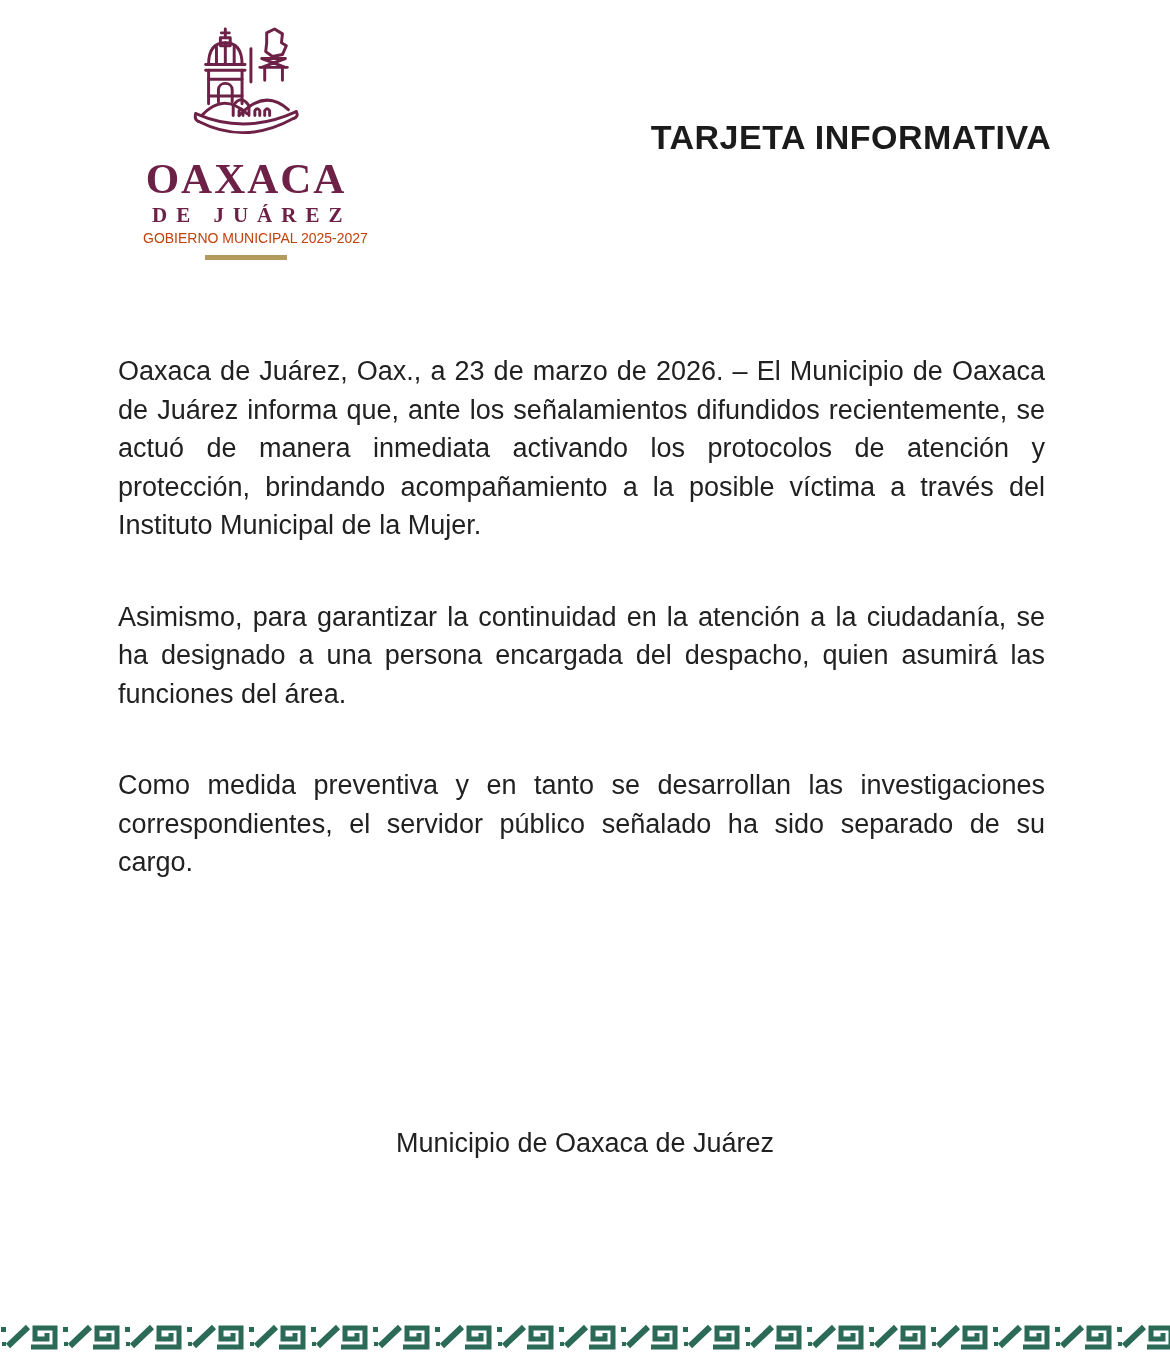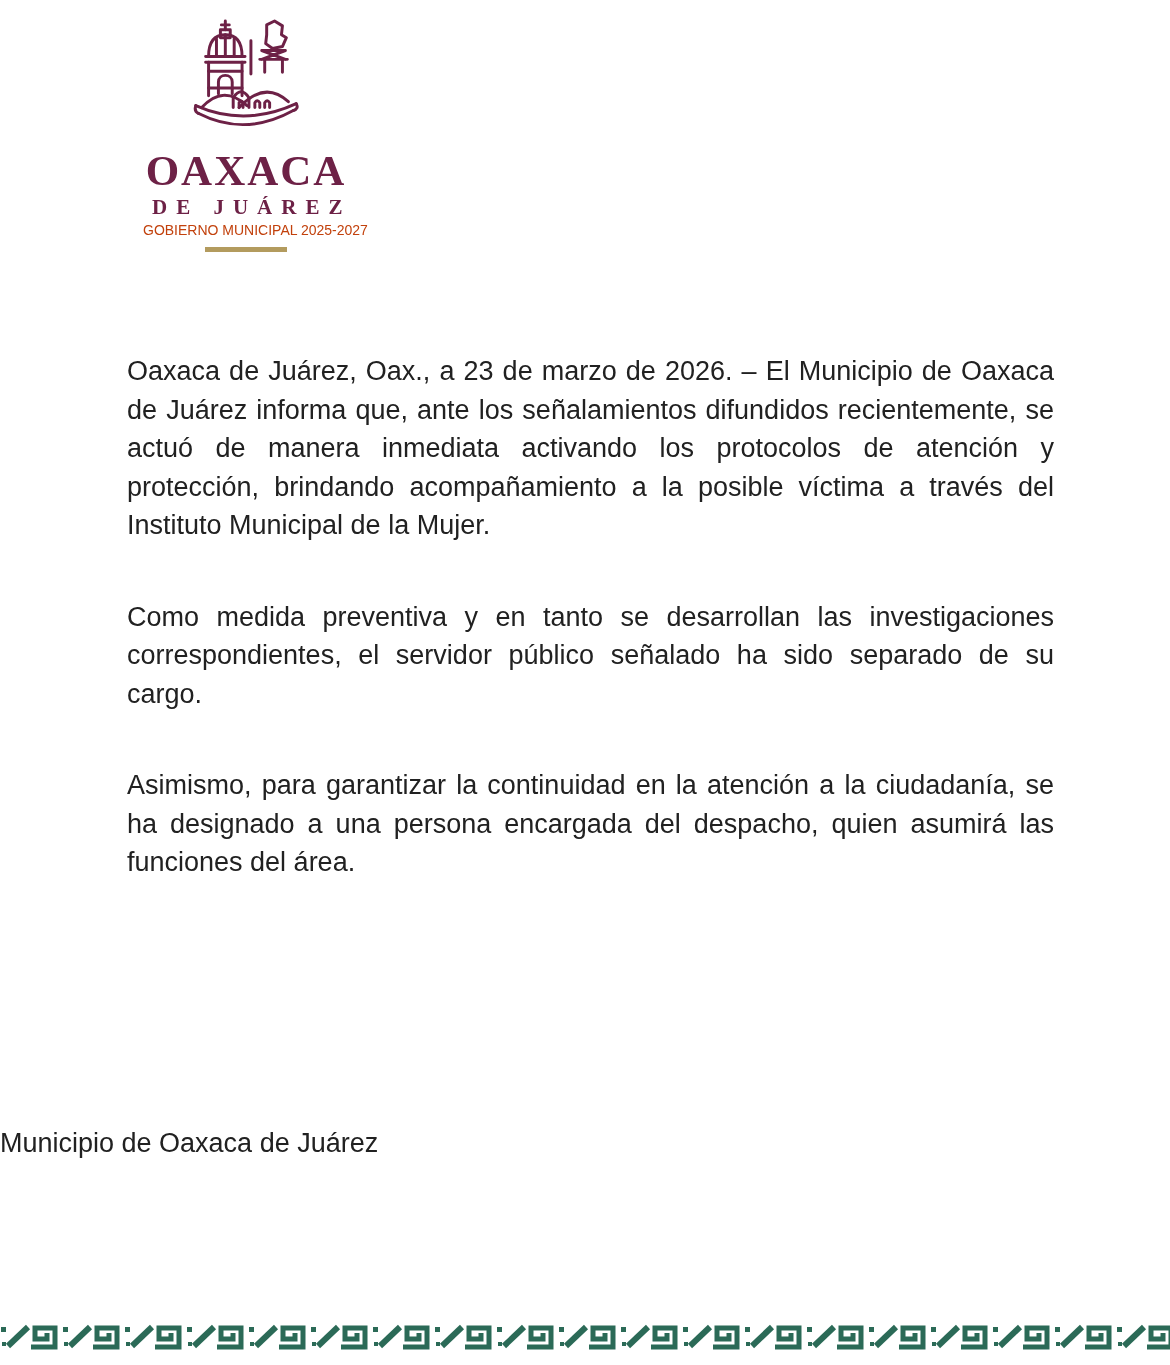--- a/index.html
+++ b/index.html
@@ -6,21 +6,21 @@
   .page{
     position:relative;
     width:1170px;height:1365px;
     background:#ffffff;
     font-family:"Liberation Sans",sans-serif;
     overflow:hidden;
     margin:0 auto;
   }
   
   .logo{
-    position:absolute;left:143px;top:17px;width:206px;
+    position:absolute;left:143px;top:25px;width:206px;
     text-align:center;color:#6d2146;
   }
   .emblem{display:block;margin:0 auto;}
   .wordmark{
     font-family:"Liberation Serif",serif;
     font-weight:bold;font-size:43px;line-height:1;
     letter-spacing:2px;margin-top:2px;white-space:nowrap;
   }
   .logo-sub{
     font-family:"Liberation Serif",serif;
@@ -33,28 +33,28 @@
   }
   .goldbar{width:82px;height:5px;background:#b39b5e;margin:9px auto 0;}
   
   .doc-title{
     position:absolute;left:640px;top:118px;width:422px;margin:0;
     text-align:center;font-size:34px;font-weight:bold;
     letter-spacing:.5px;color:#1b1b1b;white-space:nowrap;
   }
   
   .bodytext{
-    position:absolute;left:127px;top:352px;width:927px;
+    position:absolute;left:118px;top:352px;width:927px;
     font-size:27px;line-height:38.5px;color:#212121;
     text-align:justify;
   }
   .bodytext p{margin:0 0 53px 0;}
   .signature{
     position:absolute;left:0;top:1128px;width:100%;
-    text-align:left;font-size:27px;color:#212121;margin:0;
+    text-align:center;font-size:27px;color:#212121;margin:0;
   }
   
   .greca{position:absolute;left:0;bottom:14px;display:block;}
 </style>
 </head>
 <body>
 
 <div class="page">
 
   <div class="logo">
@@ -87,25 +87,26 @@
       <path d="M14,90 Q64,112 116,88"></path>
       <path d="M17,98 Q64,122 113,95"></path>
       <path d="M14,90 q-2,6 3,8 M116,88 q3,5 -3,7"></path>
     </svg>
     <div class="wordmark">OAXACA</div>
     <div class="logo-sub">DE JUÁREZ</div>
     <div class="logo-caption">GOBIERNO MUNICIPAL 2025-2027</div>
     <div class="goldbar"></div>
   </div>
 
+  <h1 class="doc-title">TARJETA INFORMATIVA</h1>
 
   <div class="bodytext">
     <p>Oaxaca de Juárez, Oax., a 23 de marzo de 2026. – El Municipio de Oaxaca de Juárez informa que, ante los señalamientos difundidos recientemente, se actuó de manera inmediata activando los protocolos de atención y protección, brindando acompañamiento a la posible víctima a través del Instituto Municipal de la Mujer.</p>
+    <p>Asimismo, para garantizar la continuidad en la atención a la ciudadanía, se ha designado a una persona encargada del despacho, quien asumirá las funciones del área.</p>
     <p>Como medida preventiva y en tanto se desarrollan las investigaciones correspondientes, el servidor público señalado ha sido separado de su cargo.</p>
-    <p>Asimismo, para garantizar la continuidad en la atención a la ciudadanía, se ha designado a una persona encargada del despacho, quien asumirá las funciones del área.</p>
   </div>
 
   <p class="signature">Municipio de Oaxaca de Juárez</p>
 
   <svg class="greca" width="1170" height="27" viewBox="0 0 1170 27">
     <defs>
       <g id="greca-motif" stroke="#2b6a57" fill="#2b6a57">
         <rect x="1" y="3" width="5" height="5" stroke="none"></rect>
         <rect x="2" y="18" width="4" height="4" stroke="none"></rect>
         <path d="M8,22 L28,3" fill="none" stroke-width="6"></path>

